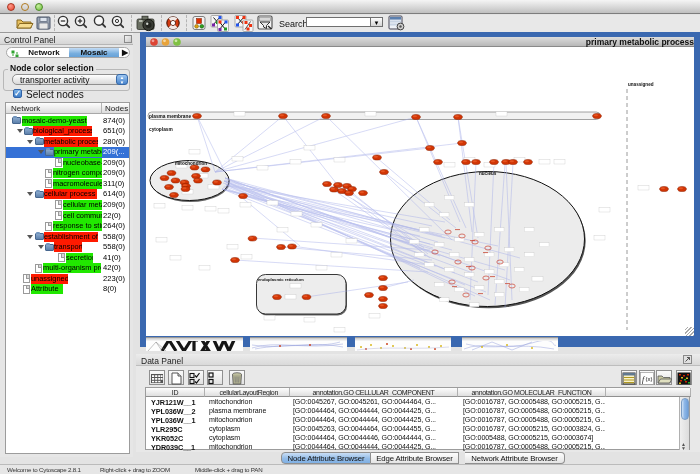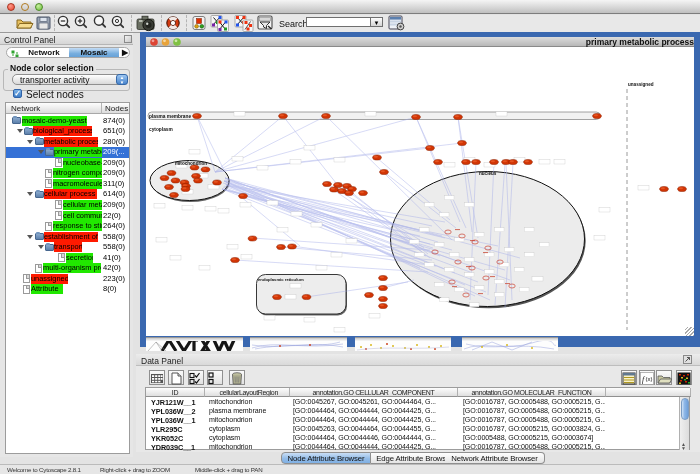--- a/index.html
+++ b/index.html
@@ -713,19 +713,19 @@
         <div class="td" style="left:317px;top:54.5px;width:142px;">[GO:0016787, GO:0005488, GO:0005215, G...</div>
         <div id="vscroll">
           <div id="vthumb"></div>
           <div style="position:absolute;bottom:0;left:1px;font-size:5px;color:#555;line-height:4px;">▲<br>▼</div>
         </div>
       </div>
     </div>
     <div id="stabs" class="abs">
       <div class="stab" id="stab1" style="left:0;width:90px;">Node Attribute Browser</div>
       <div class="stab" id="stab2" style="left:90px;width:88px;">Edge Attribute Browser</div>
-      <div class="stab" id="stab3" style="left:164px;width:100px;">Network Attribute Browser</div>
+      <div class="stab" id="stab3" style="left:184px;width:100px;">Network Attribute Browser</div>
     </div>
     <div id="statusbar" class="abs">
       <span style="left:7px;">Welcome to Cytoscape 2.8.1</span>
       <span style="left:100px;">Right-click + drag to ZOOM</span>
       <span style="left:195px;">Middle-click + drag to PAN</span>
     </div>
   </div>
 </body></html>

